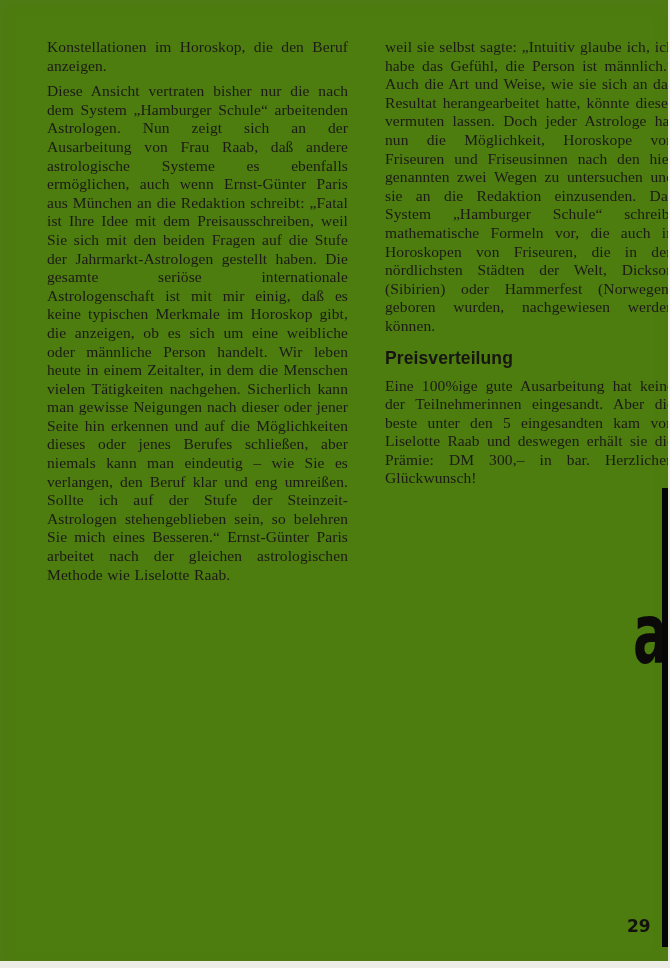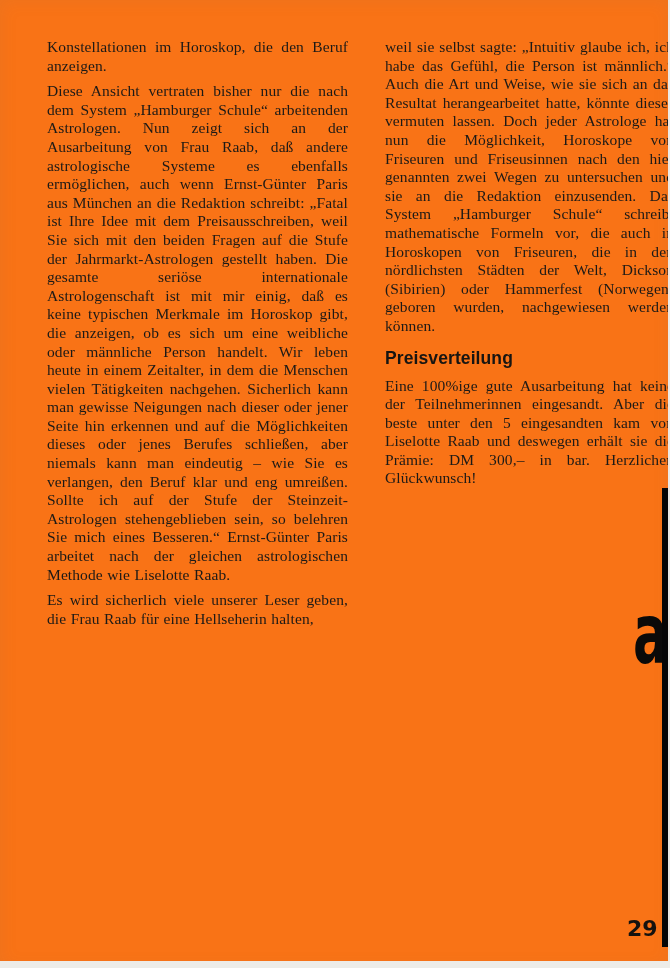--- a/index.html
+++ b/index.html
@@ -4,21 +4,21 @@
 <style>
   html, body {
     margin: 0;
     padding: 0;
     background: #d8d8d4;
   }
   .page {
     position: relative;
     width: 670px;
     height: 968px;
-    background: #f97316;
+    background: #4d7c0f;
     overflow: hidden;
     font-family: "Liberation Serif", serif;
     color: #1c1a17;
     box-shadow: inset 0 0 18px rgba(120,118,110,0.10);
   }
   .col {
     position: absolute;
     top: 38px;
     text-align: justify;
     font-size: 15.5px;
@@ -57,21 +57,21 @@
     width: 6px;
     height: 459px;
     background: #060606;
   }
   .page-number {
     position: absolute;
     left: 627px;
     top: 916px;
     font-family: "DejaVu Sans", sans-serif;
     font-weight: bold;
-    font-size: 22px;
+    font-size: 17px;
     color: #14120f;
   }
   .edge-right {
     position: absolute;
     right: 0; top: 0;
     width: 2px; height: 100%;
     background: #eceae6;
   }
   .edge-bottom {
     position: absolute;
@@ -81,21 +81,20 @@
   }
 </style>
 </head>
 <body>
 
 <div class="page">
 
   <div class="col col-left">
     <p>Konstellationen im Horoskop, die den Beruf anzeigen.</p>
     <p>Diese Ansicht vertraten bisher nur die nach dem System „Hamburger Schule“ arbeitenden Astrologen. Nun zeigt sich an der Ausarbeitung von Frau Raab, daß andere astrologische Systeme es ebenfalls ermöglichen, auch wenn Ernst-Günter Paris aus München an die Redaktion schreibt: „Fatal ist Ihre Idee mit dem Preisausschreiben, weil Sie sich mit den beiden Fragen auf die Stufe der Jahrmarkt-Astrologen gestellt haben. Die gesamte seriöse internationale Astrologenschaft ist mit mir einig, daß es keine typischen Merkmale im Horoskop gibt, die anzeigen, ob es sich um eine weibliche oder männliche Person handelt. Wir leben heute in einem Zeitalter, in dem die Menschen vielen Tätigkeiten nachgehen. Sicherlich kann man gewisse Neigungen nach dieser oder jener Seite hin erkennen und auf die Möglichkeiten dieses oder jenes Berufes schließen, aber niemals kann man eindeutig – wie Sie es verlangen, den Beruf klar und eng umreißen. Sollte ich auf der Stufe der Steinzeit-Astrologen stehengeblieben sein, so belehren Sie mich eines Besseren.“ Ernst-Günter Paris arbeitet nach der gleichen astrologischen Methode wie Liselotte Raab.</p>
-    <p>Es wird sicherlich viele unserer Leser geben, die Frau Raab für eine Hellseherin halten,</p>
   </div>
 
   <div class="col col-right">
     <p>weil sie selbst sagte: „Intuitiv glaube ich, ich habe das Gefühl, die Person ist männlich.“ Auch die Art und Weise, wie sie sich an das Resultat herangearbeitet hatte, könnte dieses vermuten lassen. Doch jeder Astrologe hat nun die Möglichkeit, Horoskope von Friseuren und Friseusinnen nach den hier genannten zwei Wegen zu untersuchen und sie an die Redaktion einzusenden. Das System „Hamburger Schule“ schreibt mathematische Formeln vor, die auch in Horoskopen von Friseuren, die in den nördlichsten Städten der Welt, Dickson (Sibirien) oder Hammerfest (Norwegen) geboren wurden, nachgewiesen werden können.</p>
     <h2 class="heading">Preisverteilung</h2>
     <p>Eine 100%ige gute Ausarbeitung hat keine der Teilnehmerinnen eingesandt. Aber die beste unter den 5 eingesandten kam von Liselotte Raab und deswegen erhält sie die Prämie: DM 300,– in bar. Herzlichen Glückwunsch!</p>
   </div>
 
   <div class="logo-a">a</div>
 

